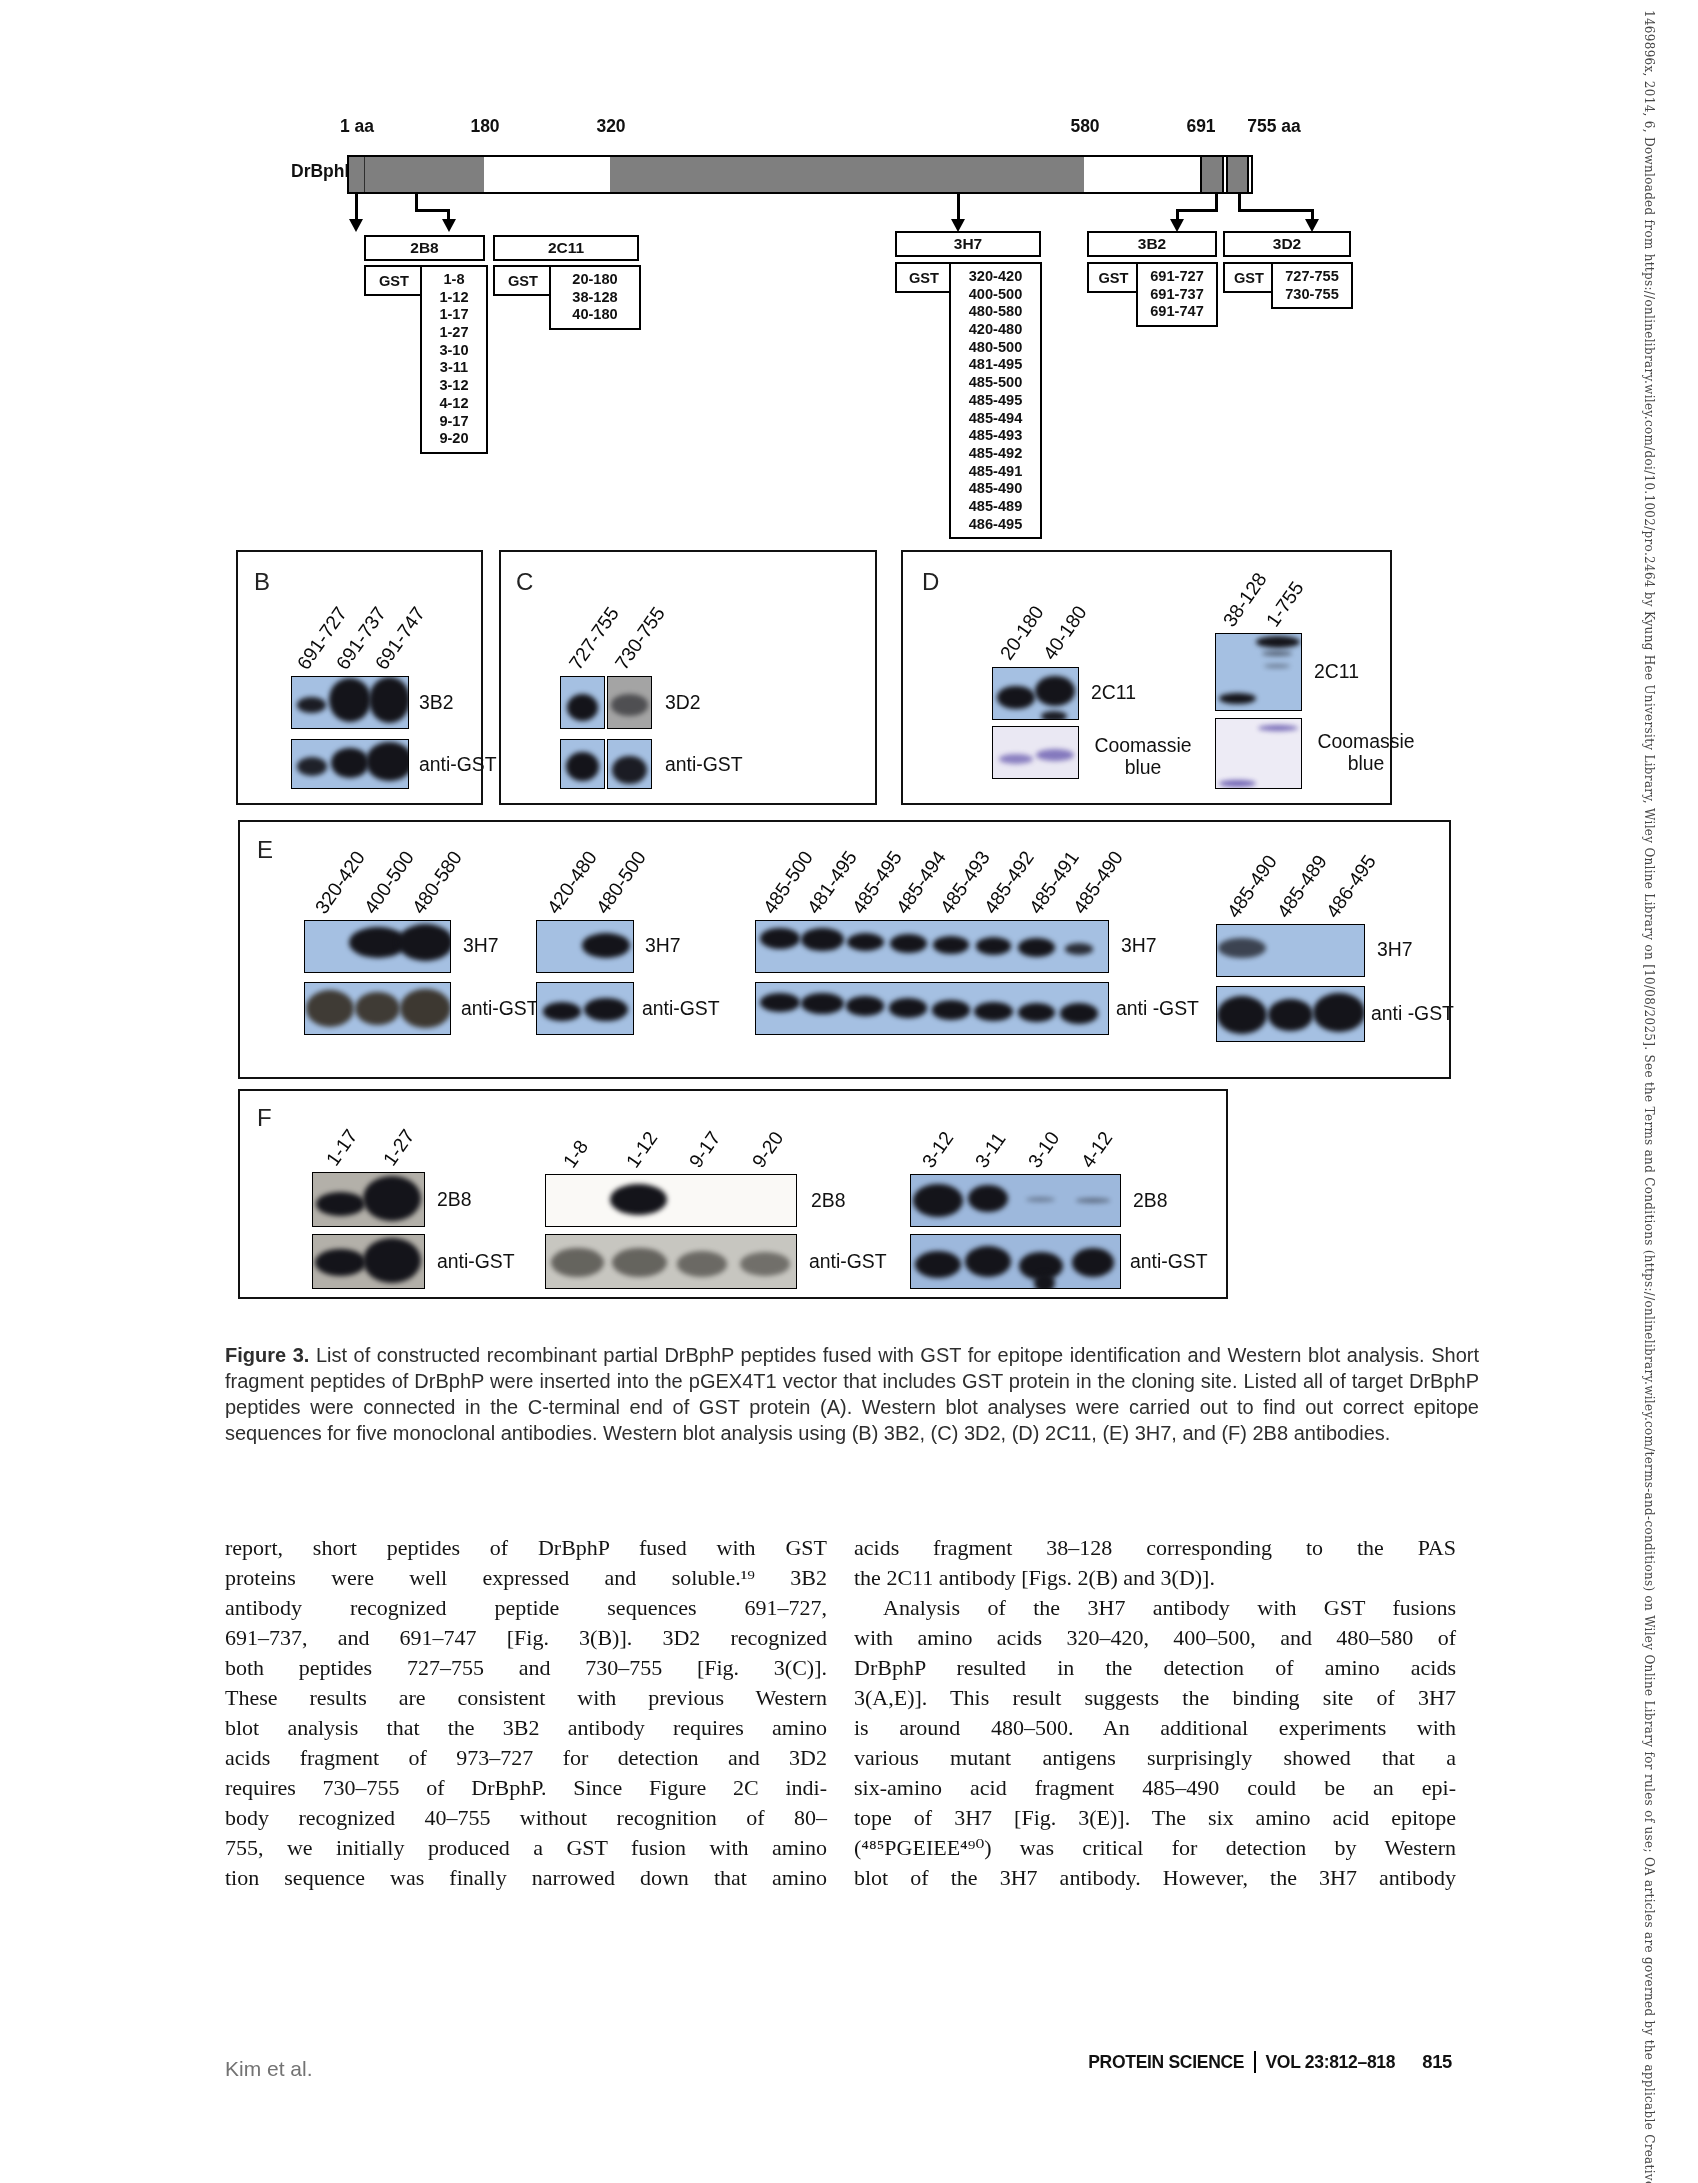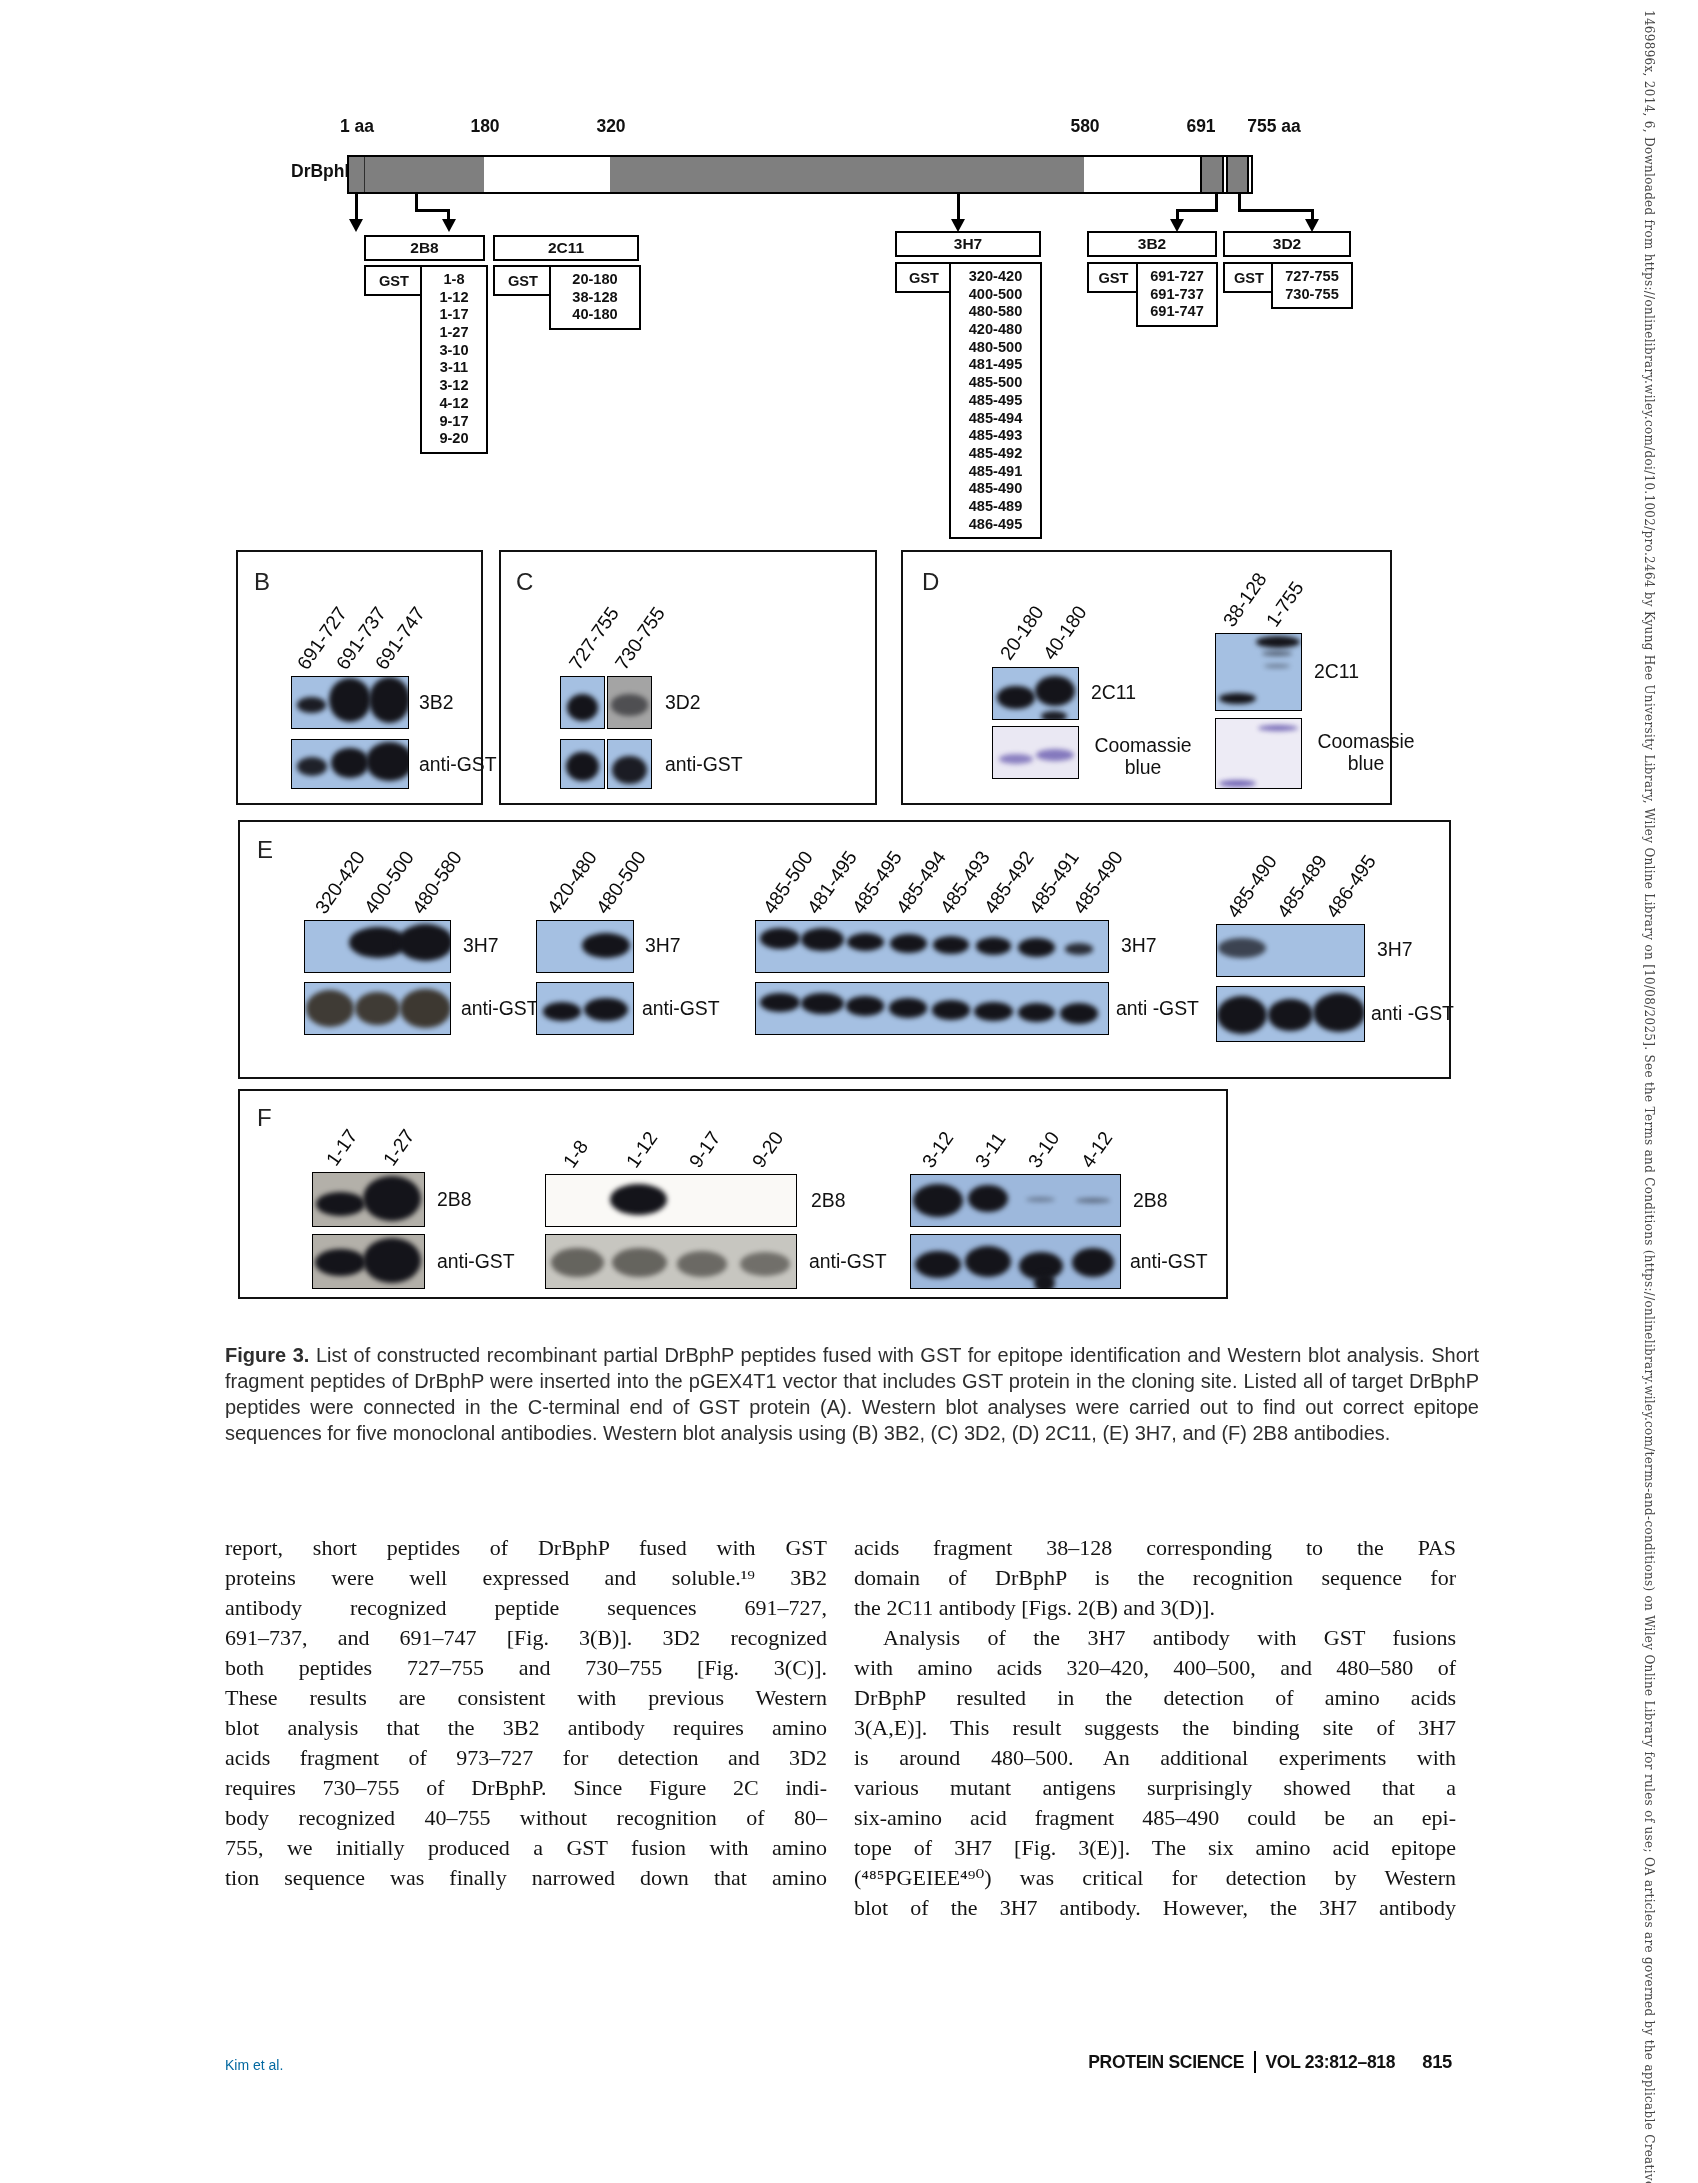--- a/index.html
+++ b/index.html
@@ -36,21 +36,21 @@
 
   
   #caption{position:absolute;left:225px;top:1342px;width:1254px;font-size:20px;line-height:26px;
            color:#2e2e2e;text-align:justify}
   .cap-bold{font-weight:bold}
   .col{position:absolute;width:602px;font-family:"Liberation Serif","DejaVu Serif",serif;
        font-size:22px;color:#141414}
   .bodyline{height:30px;text-align:justify;text-align-last:justify}
   .par-end{text-align-last:left}
   .indent{text-indent:29px}
-  #footer-left{position:absolute;left:225px;top:2057px;font-size:14px;color:#0369a1}
+  #footer-left{position:absolute;left:225px;top:2057px;font-size:21px;color:#737373}
   #footer-right{position:absolute;left:873px;top:2051px;width:579px;display:flex;align-items:center;
                 justify-content:flex-end;font-weight:bold;font-size:17.5px;letter-spacing:-0.3px;color:#111}
   .fsep{width:1.9px;height:21.3px;background:#000;margin:0 9.7px}
   .fpage{margin-left:27px;font-size:18.4px}
 
   
   #sidebar{position:absolute;left:1642px;top:9.7px;height:2166px;writing-mode:vertical-rl;
            font-family:"DejaVu Serif",serif;font-size:12px;letter-spacing:0.3px;color:#454545;white-space:nowrap}
 </style>
 </head>
@@ -383,21 +383,20 @@
       <div class="bodyline">These results are consistent with previous Western</div>
       <div class="bodyline">blot analysis that the 3B2 antibody requires amino</div>
       <div class="bodyline">acids fragment of 973–727 for detection and 3D2</div>
       <div class="bodyline">requires 730–755 of DrBphP. Since Figure 2C indi-</div>
       <div class="bodyline">body recognized 40–755 without recognition of 80–</div>
       <div class="bodyline">755, we initially produced a GST fusion with amino</div>
       <div class="bodyline">tion sequence was finally narrowed down that amino</div>
     </div>
   <div class="col" style="left:854px;top:1535px">
       <div class="bodyline">acids fragment 38–128 corresponding to the PAS</div>
-      <div class="bodyline">domain of DrBphP is the recognition sequence for</div>
       <div class="bodyline par-end">the 2C11 antibody [Figs. 2(B) and 3(D)].</div>
       <div class="bodyline indent">Analysis of the 3H7 antibody with GST fusions</div>
       <div class="bodyline">with amino acids 320–420, 400–500, and 480–580 of</div>
       <div class="bodyline">DrBphP resulted in the detection of amino acids</div>
       <div class="bodyline">3(A,E)]. This result suggests the binding site of 3H7</div>
       <div class="bodyline">is around 480–500. An additional experiments with</div>
       <div class="bodyline">various mutant antigens surprisingly showed that a</div>
       <div class="bodyline">six-amino acid fragment 485–490 could be an epi-</div>
       <div class="bodyline">tope of 3H7 [Fig. 3(E)]. The six amino acid epitope</div>
       <div class="bodyline">(⁴⁸⁵PGEIEE⁴⁹⁰) was critical for detection by Western</div>

